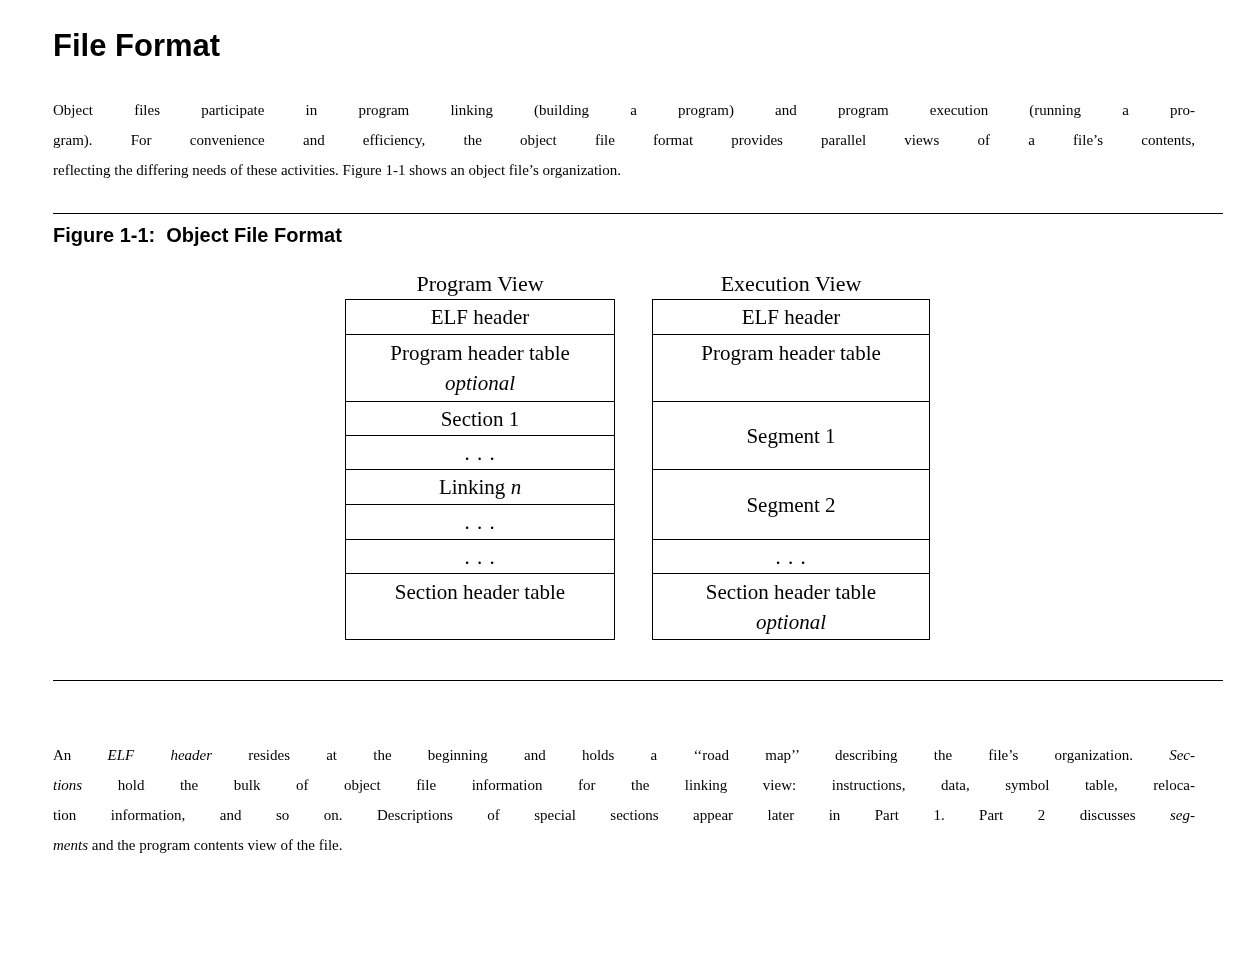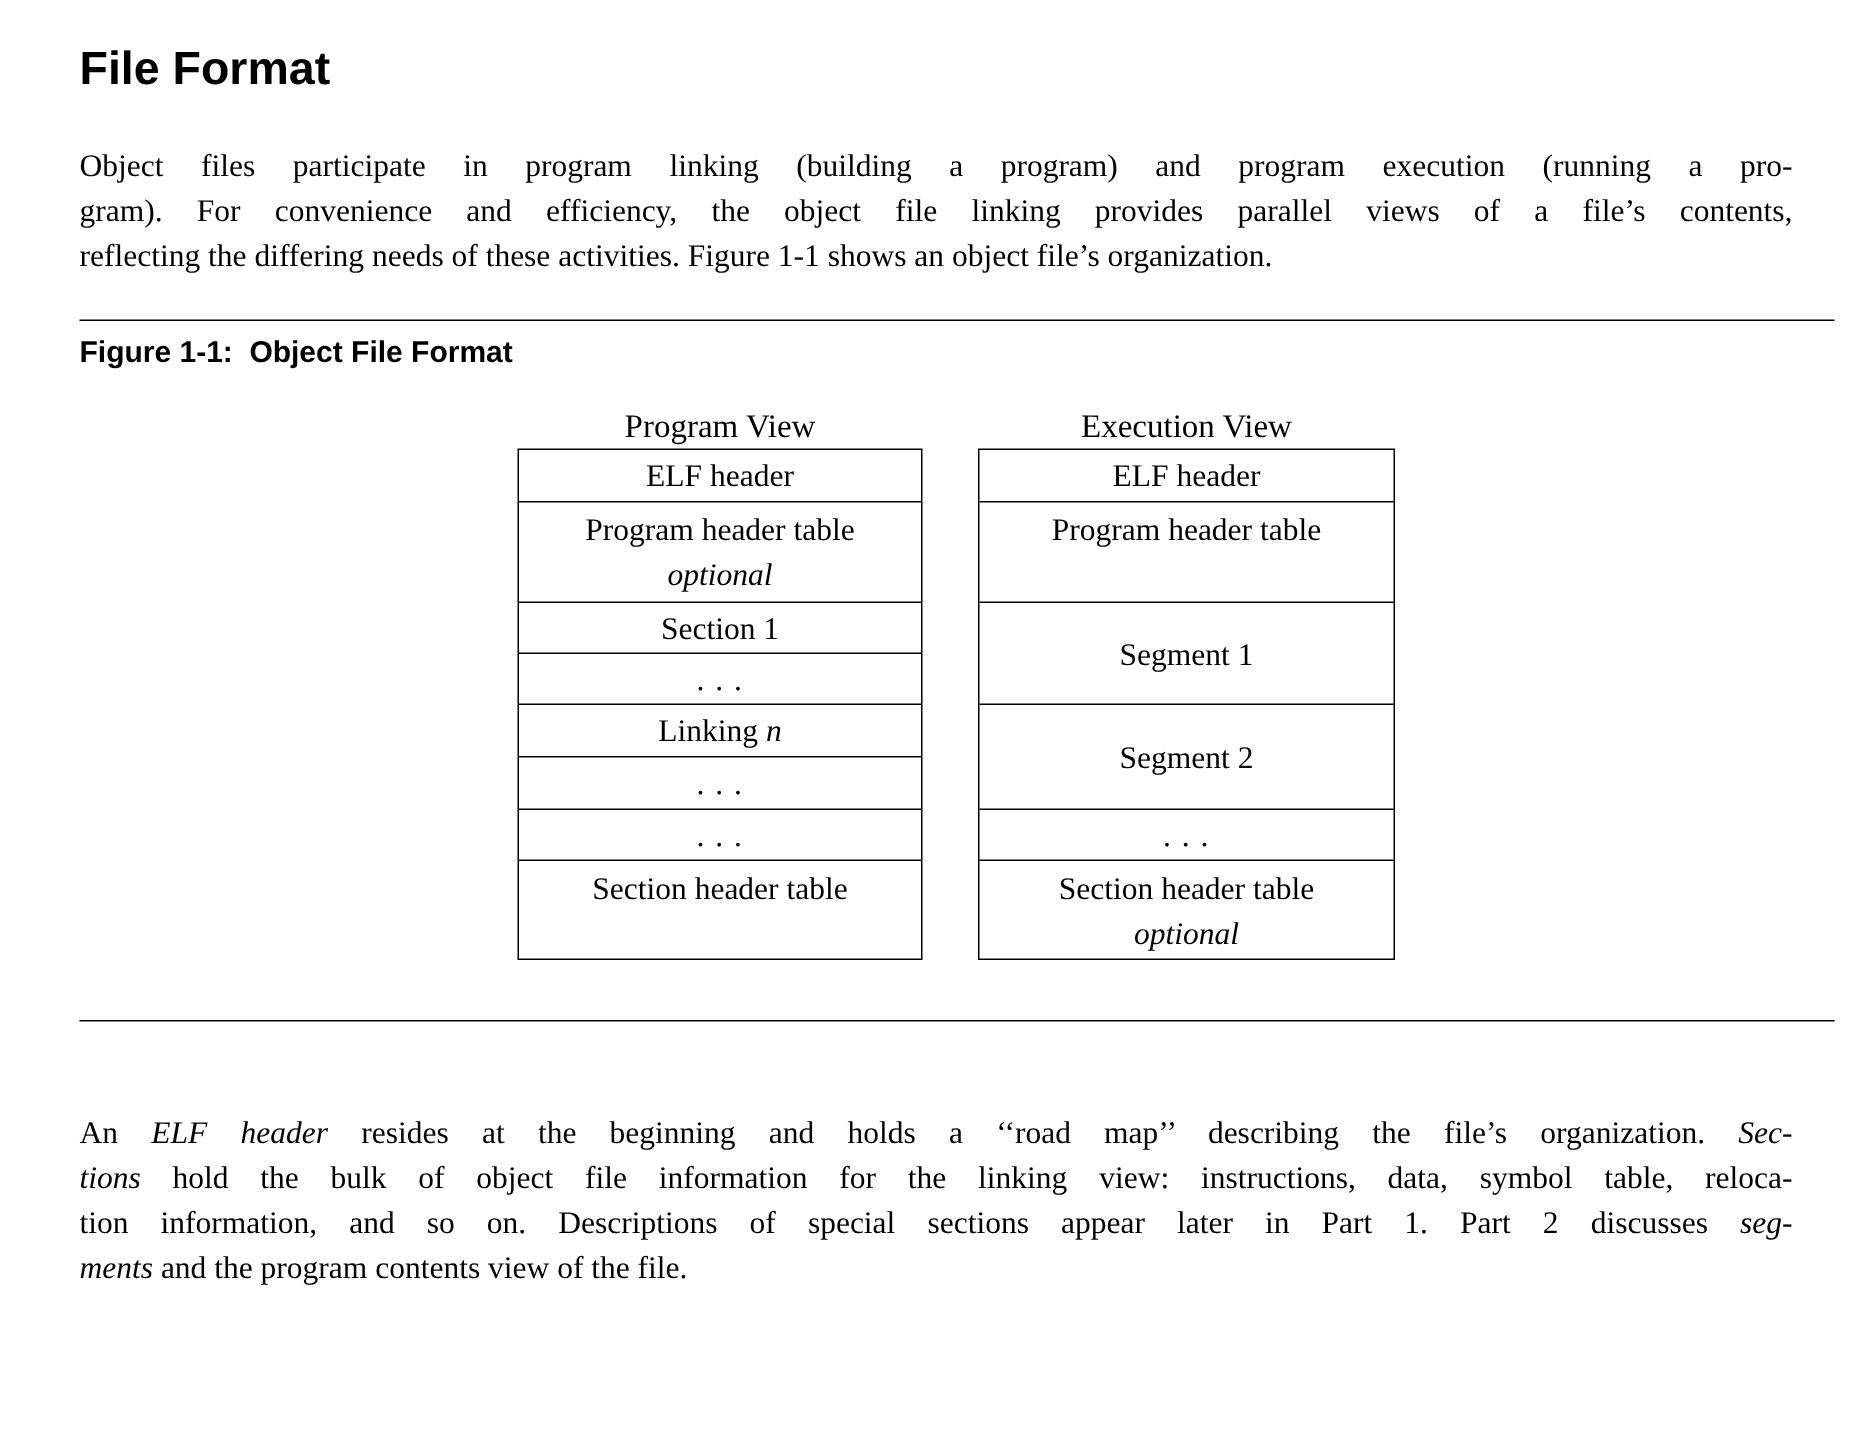--- a/index.html
+++ b/index.html
@@ -16,21 +16,21 @@
   .page-title {
     font-family: "Liberation Sans", sans-serif;
     font-weight: bold;
     font-size: 31px;
     line-height: 36px;
     margin: 28px 0 0 20px;
   }
   .para {
     margin-left: 20px;
     width: 1142px;
-    font-size: 21px;
+    font-size: 15px;
     line-height: 30px;
   }
   .intro { margin-top: 31px; }
   .body-para { margin-top: 59px; }
   .line { height: 30px; overflow: hidden; }
   .just { text-align: justify; text-align-last: justify; text-justify: inter-word; }
   .it { font-style: italic; }
   .rule {
     border-top: 1px solid #000000;
     width: 1170px;
@@ -88,21 +88,21 @@
 </style>
 </head>
 <body>
 
 <div class="page">
 
   <h1 class="page-title">File Format</h1>
 
   <div class="para intro">
     <div class="line just"><span>Object files participate in program linking (building a program) and program execution (running a pro-</span></div>
-    <div class="line just"><span>gram). For convenience and efficiency, the object file linking provides parallel views of a file’s contents,</span></div>
+    <div class="line just"><span>gram). For convenience and efficiency, the object file format provides parallel views of a file’s contents,</span></div>
     <div class="line"><span>reflecting the differing needs of these activities. Figure 1-1 shows an object file’s organization.</span></div>
   </div>
 
   <div class="rule"></div>
 
   <div class="figure-label">
     <span class="fl-prefix">Figure 1-1:</span><span>Object File Format</span>
   </div>
 
   <div class="diagram">

